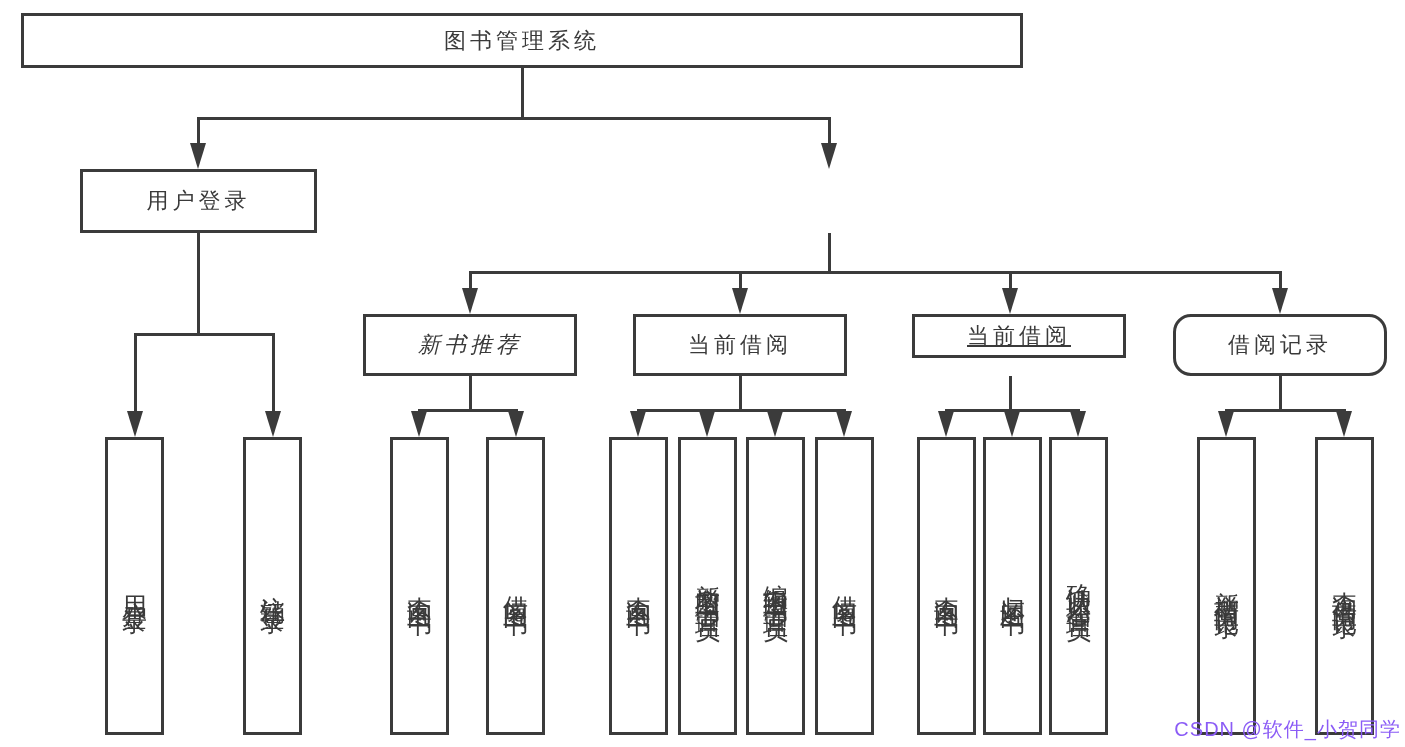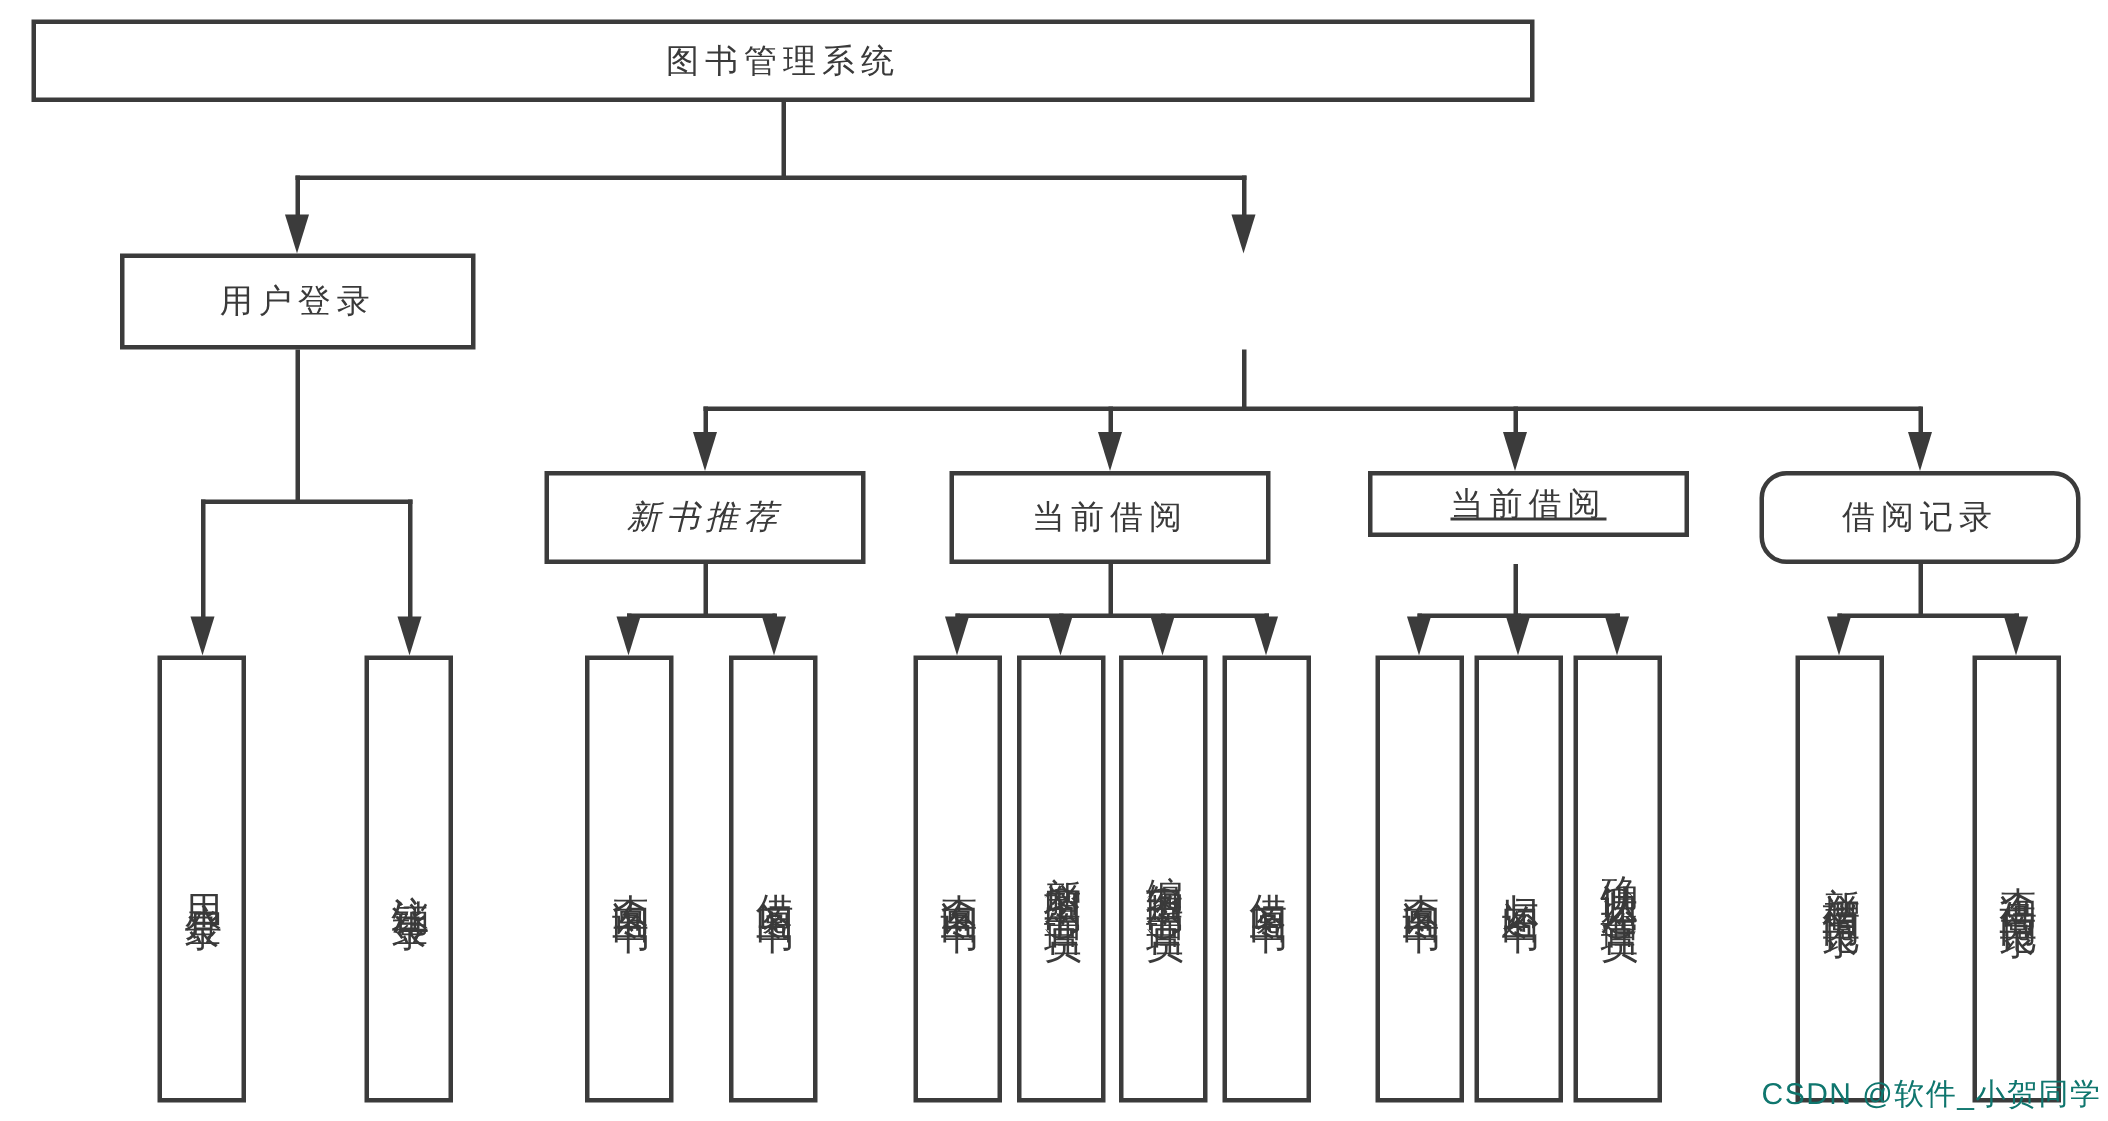--- a/index.html
+++ b/index.html
@@ -36,21 +36,21 @@
     width: 0; height: 0;
     border-left: 8px solid transparent;
     border-right: 8px solid transparent;
     border-top: 26px solid #3b3b3b;
   }
   .watermark {
     position: absolute;
     right: 4px;
     bottom: 4px;
     font-size: 20px;
-    color: #0f766e;
+    color: #8b5cf6;
     letter-spacing: 1px;
     z-index: 5;
     white-space: nowrap;
     margin-left: 40px;
   }
 </style>
 </head>
 <body>
 
 <div id="canvas">

